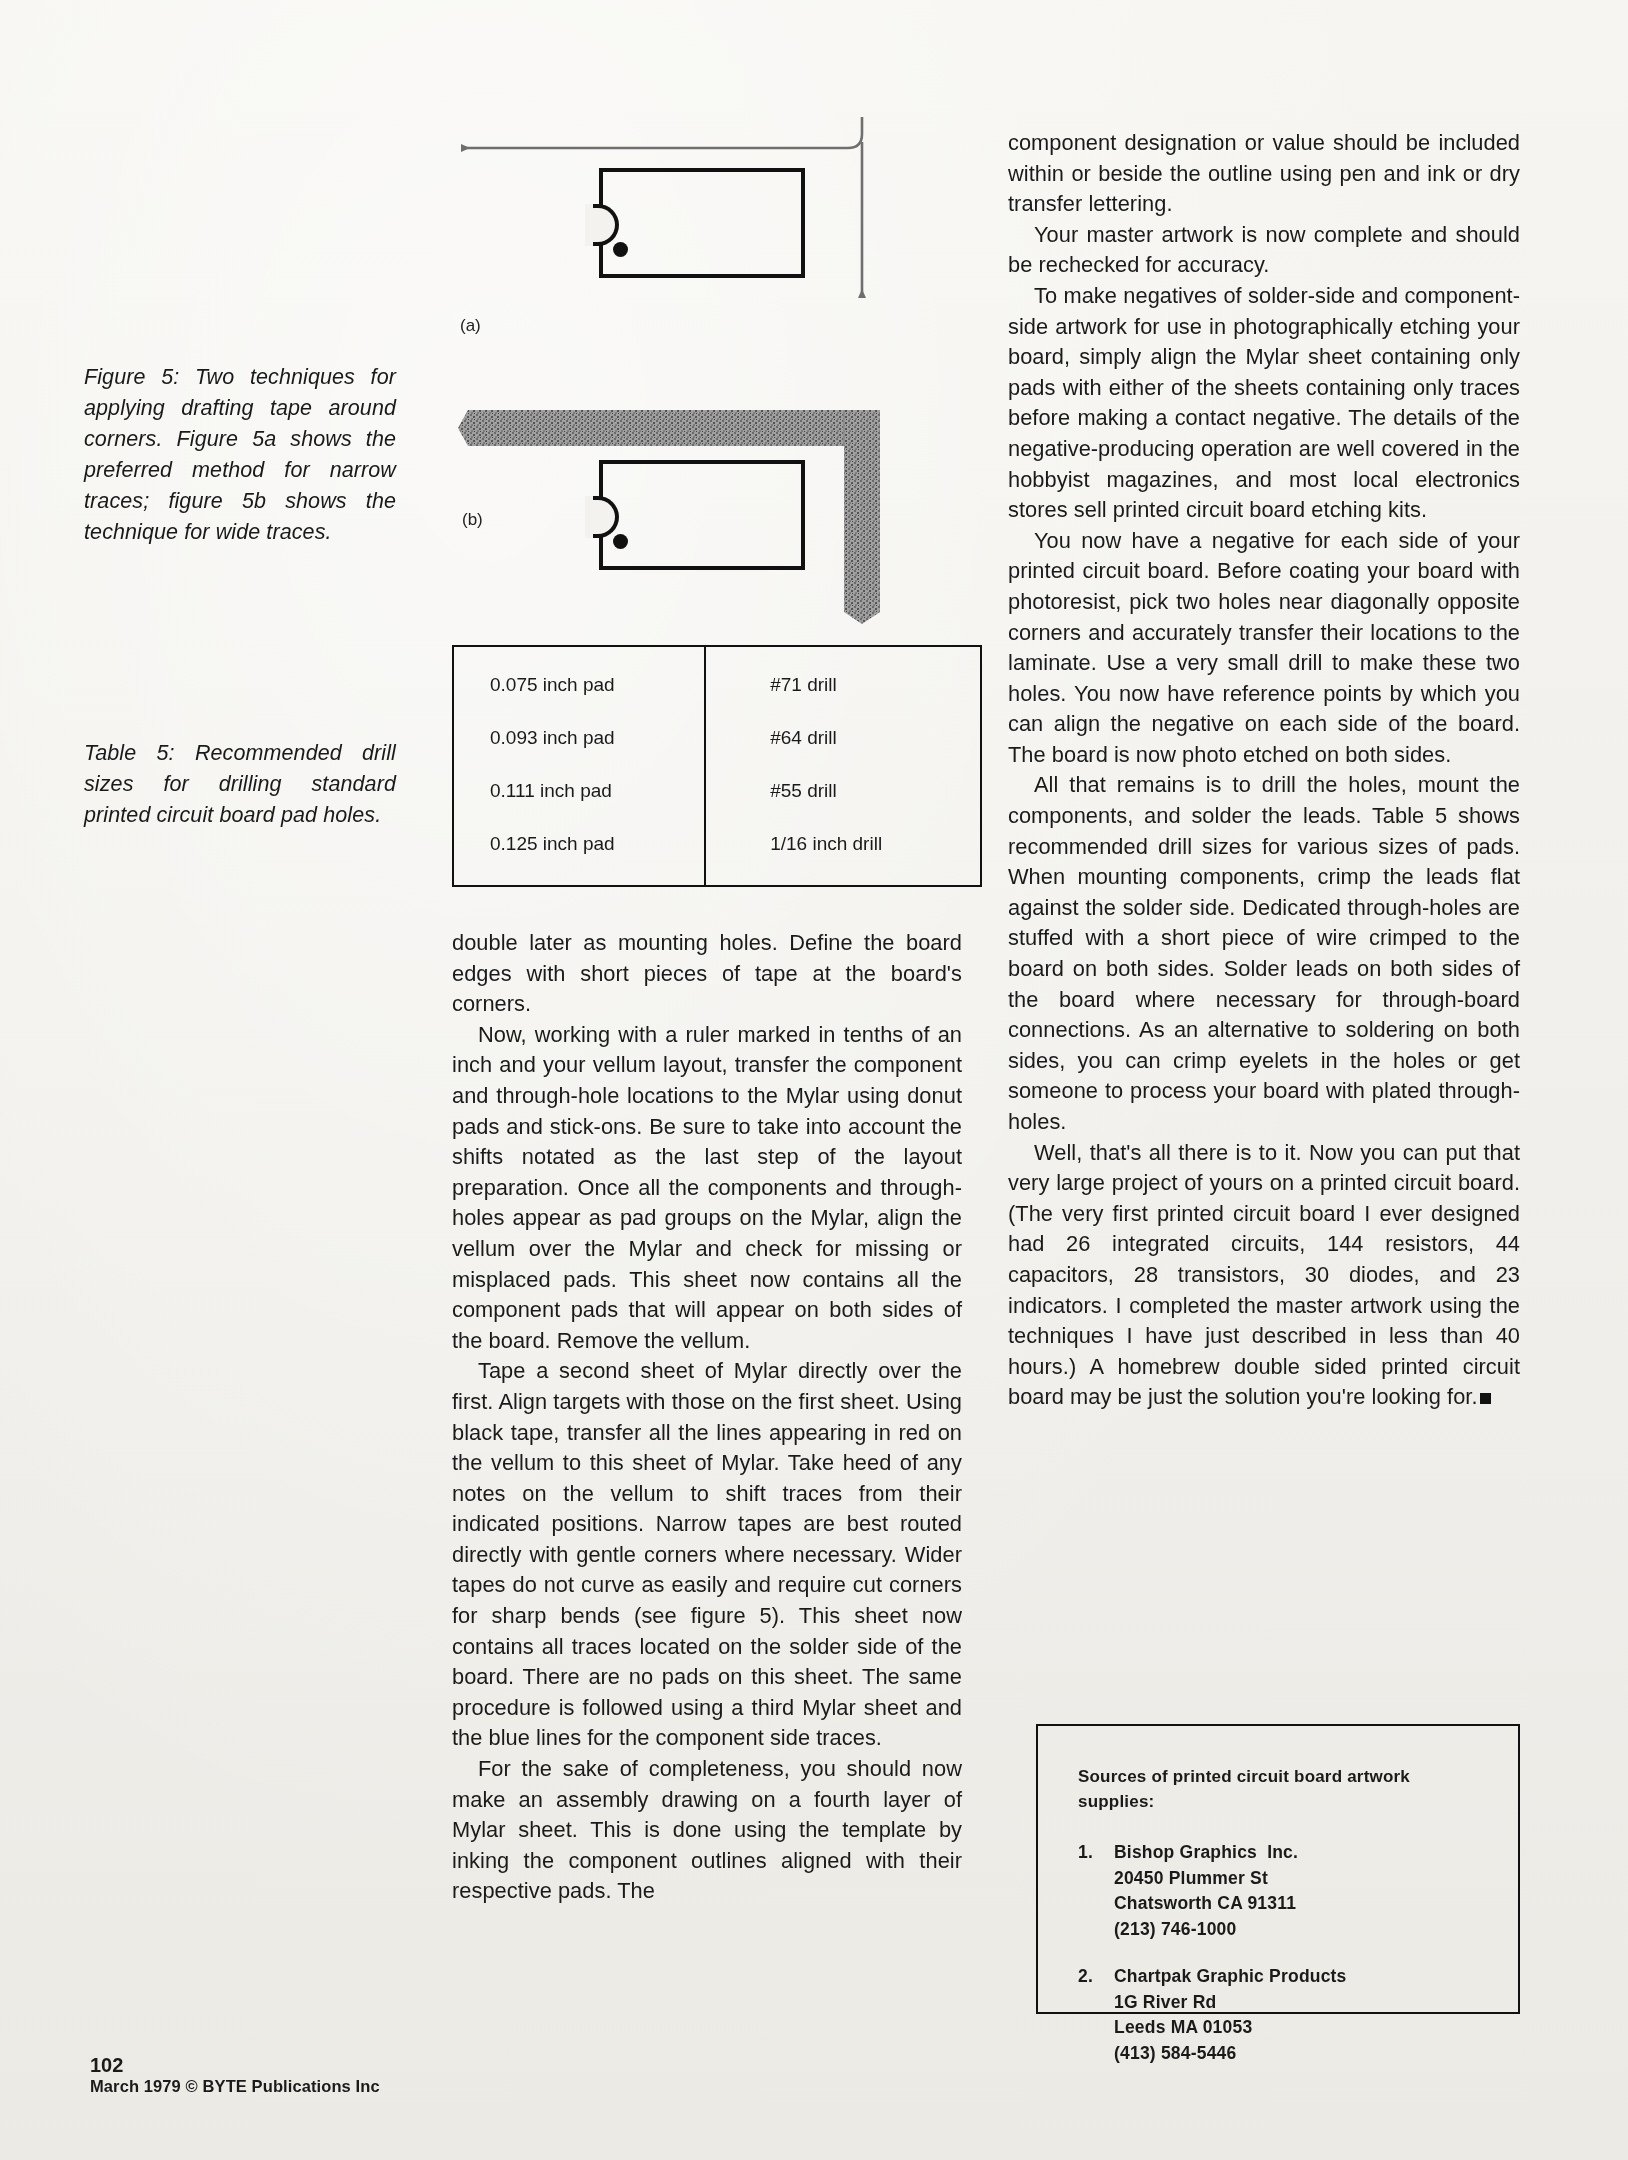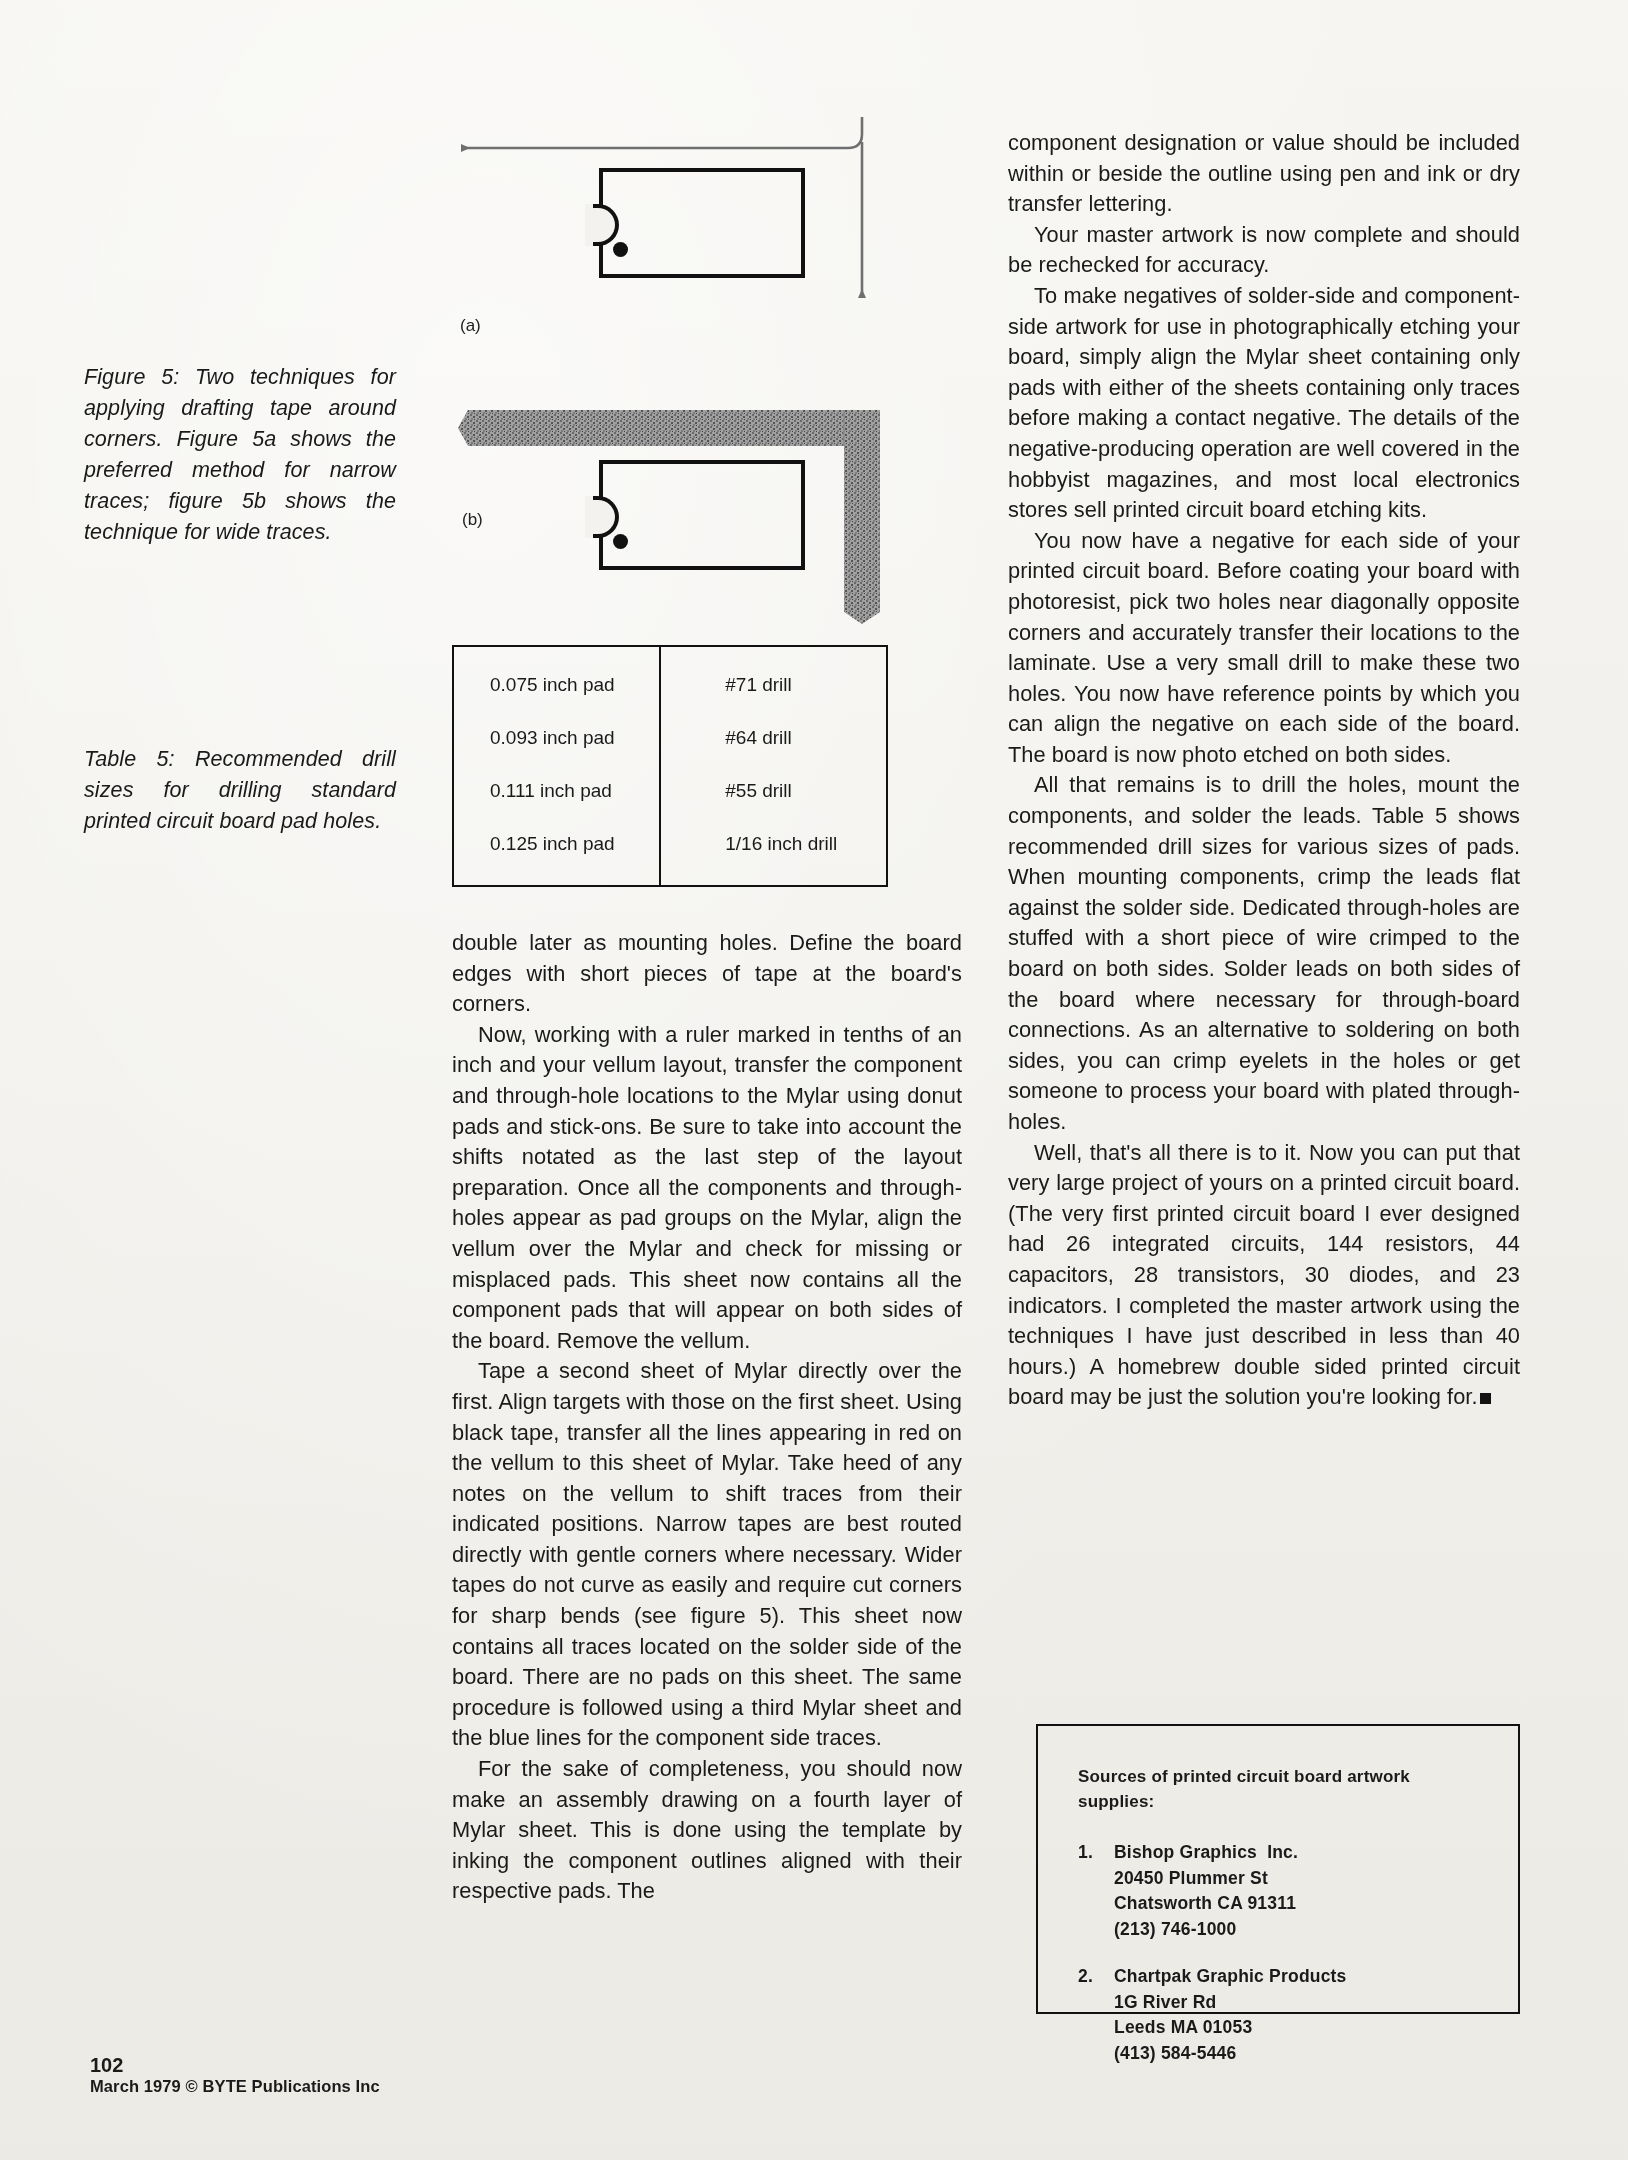--- a/index.html
+++ b/index.html
@@ -49,21 +49,21 @@
   }
 
   .caption {
     font-style: italic;
     font-size: 21.5px;
     line-height: 31px;
     text-align: justify;
     letter-spacing: 0.1px;
   }
   .caption.table-cap {
-    margin-top: 6px;
+    margin-top: 0;
     font-style: italic;
   }
 
   .body-text {
     font-size: 21.8px;
     line-height: 30.6px;
     text-align: justify;
     text-justify: inter-word;
     letter-spacing: 0.05px;
     margin: 0;
@@ -142,21 +142,21 @@
     width: 510px;
     height: 505px;
     overflow: visible;
   }
 
   
   .table5 {
     position: absolute;
     left: 452px;
     top: 645px;
-    width: 436px;
+    width: 530px;
     border: 2.5px solid #111;
     border-collapse: collapse;
     background: transparent;
   }
   .table5 td {
     font-size: 19px;
     padding: 16px 0 16px 36px;
     border: none;
   }
   .table5 td.c2 {

